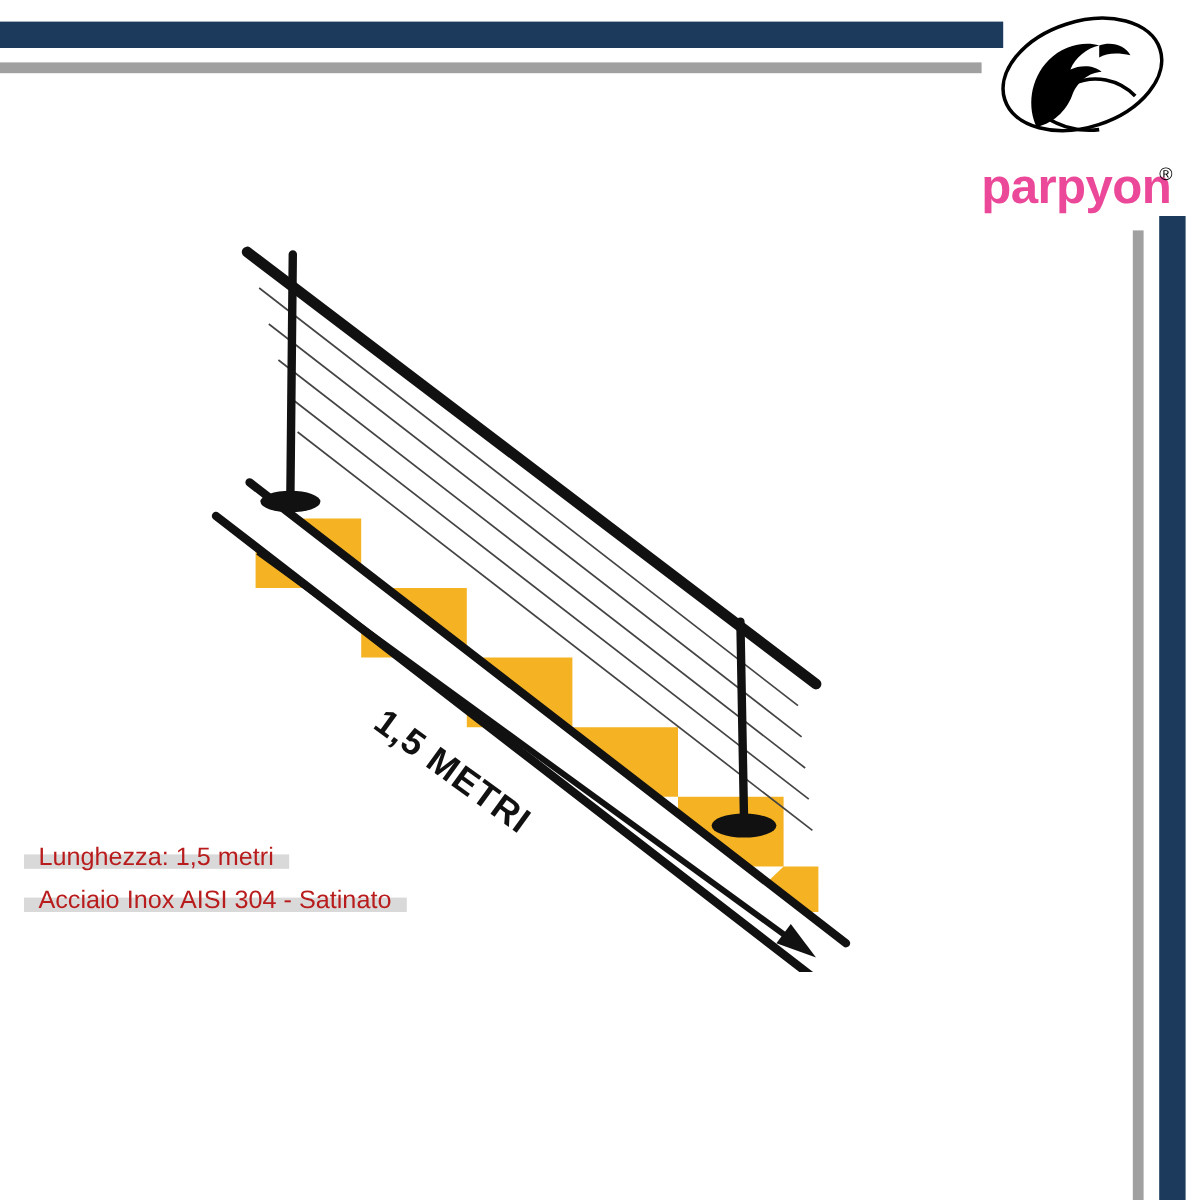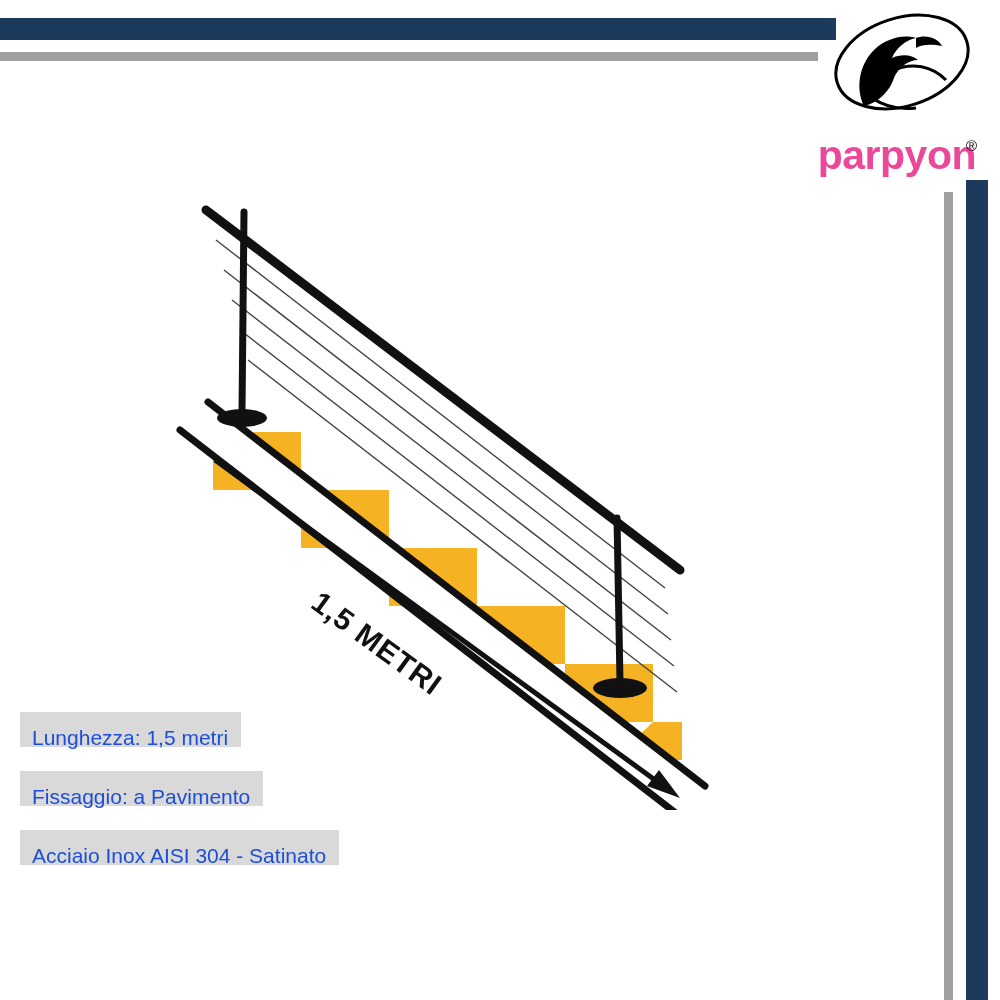--- a/index.html
+++ b/index.html
@@ -79,23 +79,23 @@
 
   
   #spec-list {
     position: absolute;
     left: 20px; top: 712px;
     width: 560px;
   }
   .spec-item {
     display: inline-block;
     background: #d9d9d9;
-    color: #1d4ed8;
+    color: #b91c1c;
     font-size: 21px;
-    padding: 26px 13px 9px 12px;
+    padding: 3px 13px 9px 12px;
     margin-bottom: 24px;
     white-space: nowrap;
   }
   .spec-row { line-height: 0; }
 </style>
 </head>
 <body>
 
 <div id="top-navy-bar"></div>
 <div id="top-gray-bar"></div>
@@ -163,15 +163,14 @@
   </svg>
 
   
   <div style="position:absolute; left:205px; top:415px; transform: rotate(36deg);
               transform-origin: left top; font-size:30px; font-weight:bold;
               letter-spacing:1px; color:#111; white-space:nowrap;">1,5 METRI</div>
 </div>
 
 <div id="spec-list">
   <div class="spec-row"><span class="spec-item">Lunghezza: 1,5 metri</span></div>
-  <div class="spec-row"><span class="spec-item">Fissaggio: a Pavimento</span></div>
   <div class="spec-row"><span class="spec-item">Acciaio Inox AISI 304 - Satinato</span></div>
 </div>
 
 </body></html>

